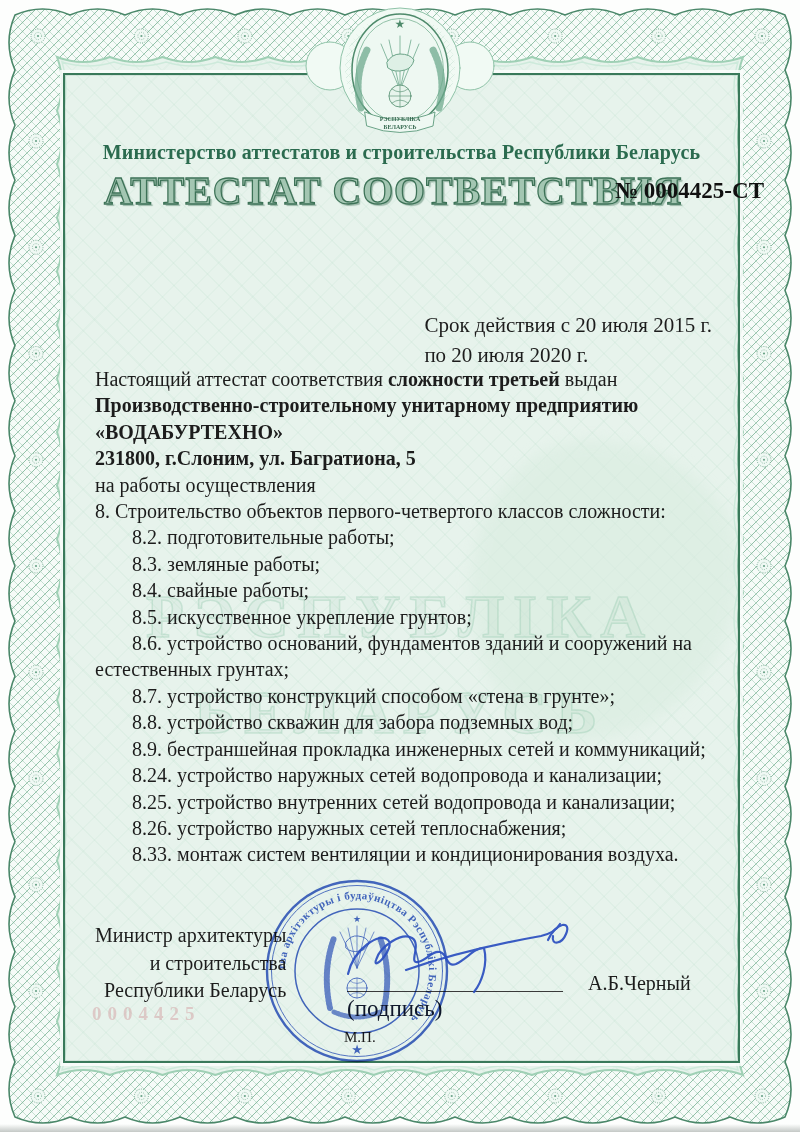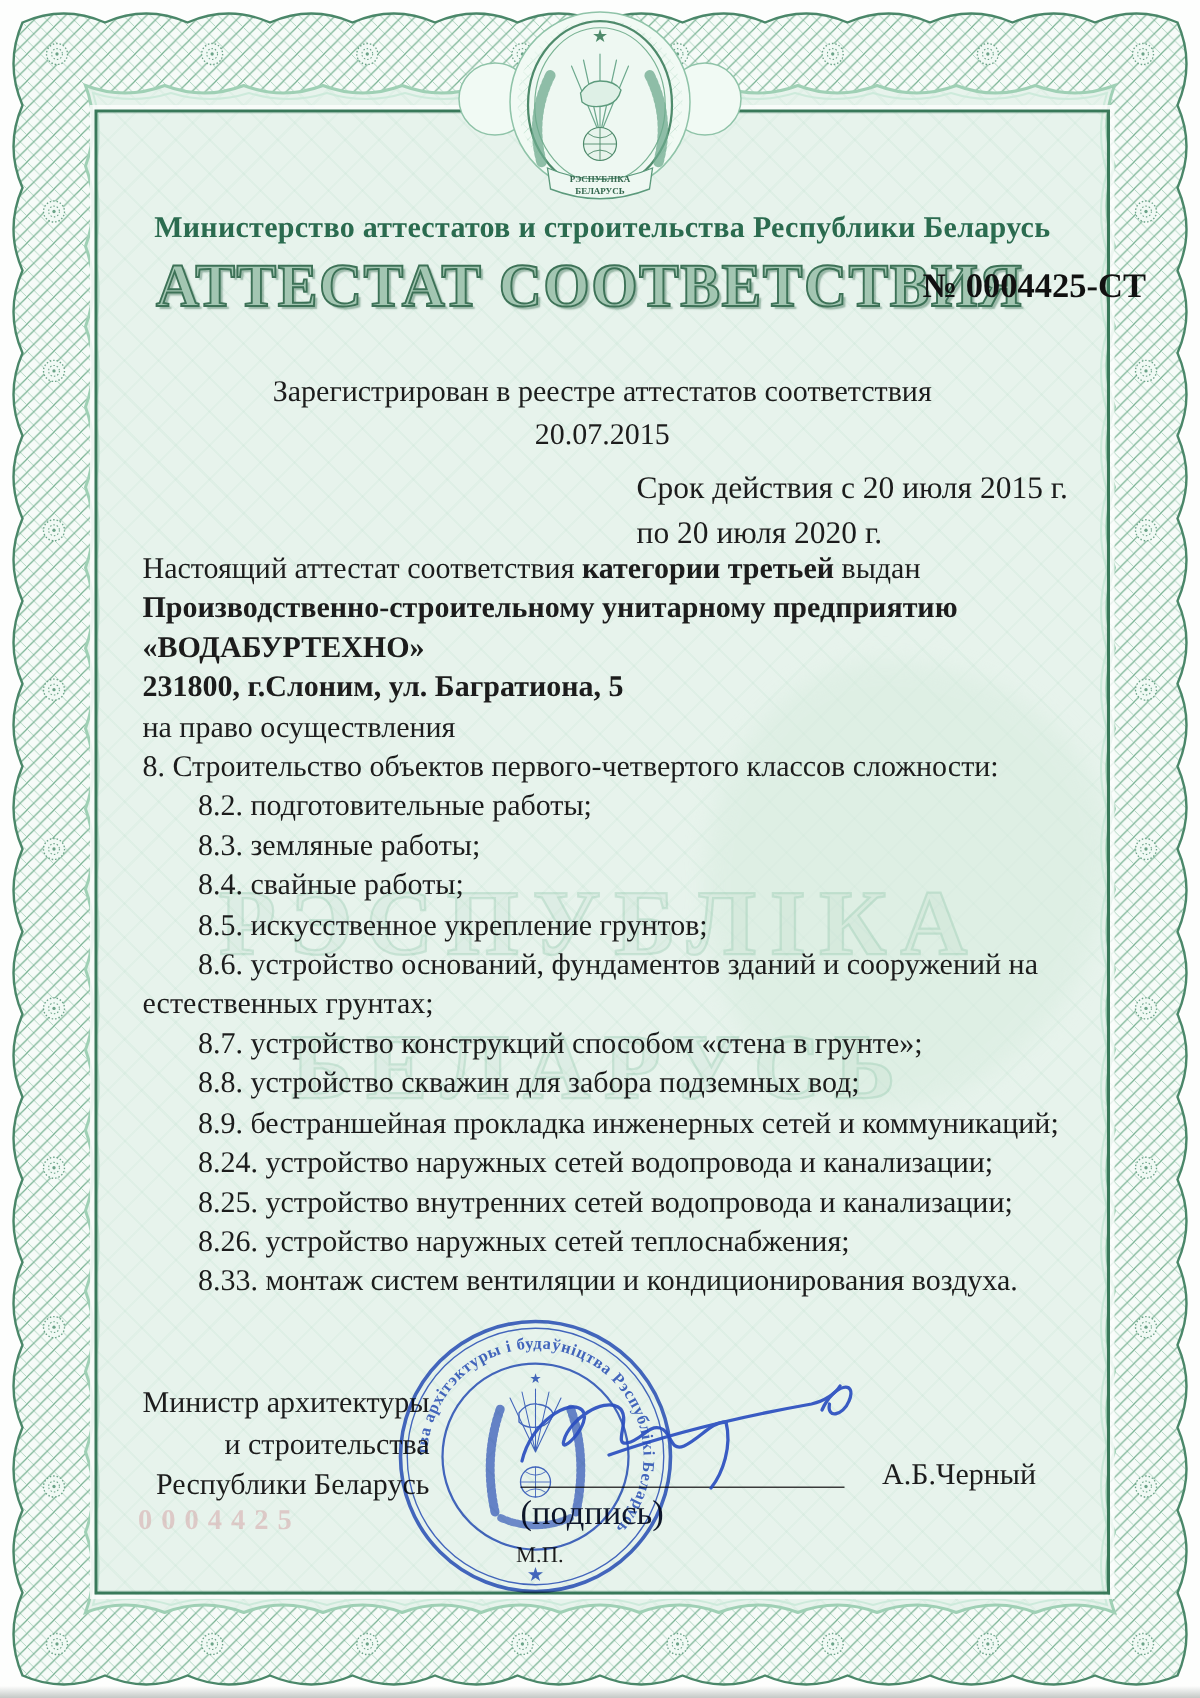--- a/index.html
+++ b/index.html
@@ -232,36 +232,32 @@
       <text x="97" y="119" font-size="6" font-weight="bold" text-anchor="middle" fill="#35684f">РЭСПУБЛІКА</text>
       <text x="97" y="127" font-size="6" font-weight="bold" text-anchor="middle" fill="#35684f">БЕЛАРУСЬ</text>
     </g>
   </svg>
 
   <div class="t ministry">Министерство аттестатов и строительства Республики Беларусь</div>
 
   <div class="t cert-title">АТТЕСТАТ СООТВЕТСТВИЯ</div>
   <div class="t cert-number">№ 0004425-СТ</div>
 
-  <div class="t reg-block">
-    <div>Зарегистрирован в реестре аттестатов соответствия</div>
-    <div>20.07.2015</div>
-  </div>
 
   <div class="t validity">
     <div>Срок действия с 20 июля 2015 г.</div>
     <div>по 20 июля 2020 г.</div>
   </div>
 
   <div class="t body-text">
-    <p><span>Настоящий аттестат соответствия </span><b>категории третьей</b><span> выдан</span></p>
+    <p><span>Настоящий аттестат соответствия </span><b>сложности третьей</b><span> выдан</span></p>
     <p><b>Производственно-строительному унитарному предприятию</b></p>
     <p><b>«ВОДАБУРТЕХНО»</b></p>
     <p><b>231800, г.Слоним, ул. Багратиона, 5</b></p>
-    <p>на право осуществления</p>
+    <p>на работы осуществления</p>
     <p>8. Строительство объектов первого-четвертого классов сложности:</p>
     <p class="ind">8.2. подготовительные работы;</p>
     <p class="ind">8.3. земляные работы;</p>
     <p class="ind">8.4. свайные работы;</p>
     <p class="ind">8.5. искусственное укрепление грунтов;</p>
     <p class="ind">8.6. устройство оснований, фундаментов зданий и сооружений на естественных грунтах;</p>
     <p class="ind">8.7. устройство конструкций способом «стена в грунте»;</p>
     <p class="ind">8.8. устройство скважин для забора подземных вод;</p>
     <p class="ind">8.9. бестраншейная прокладка инженерных сетей и коммуникаций;</p>
     <p class="ind">8.24. устройство наружных сетей водопровода и канализации;</p>

